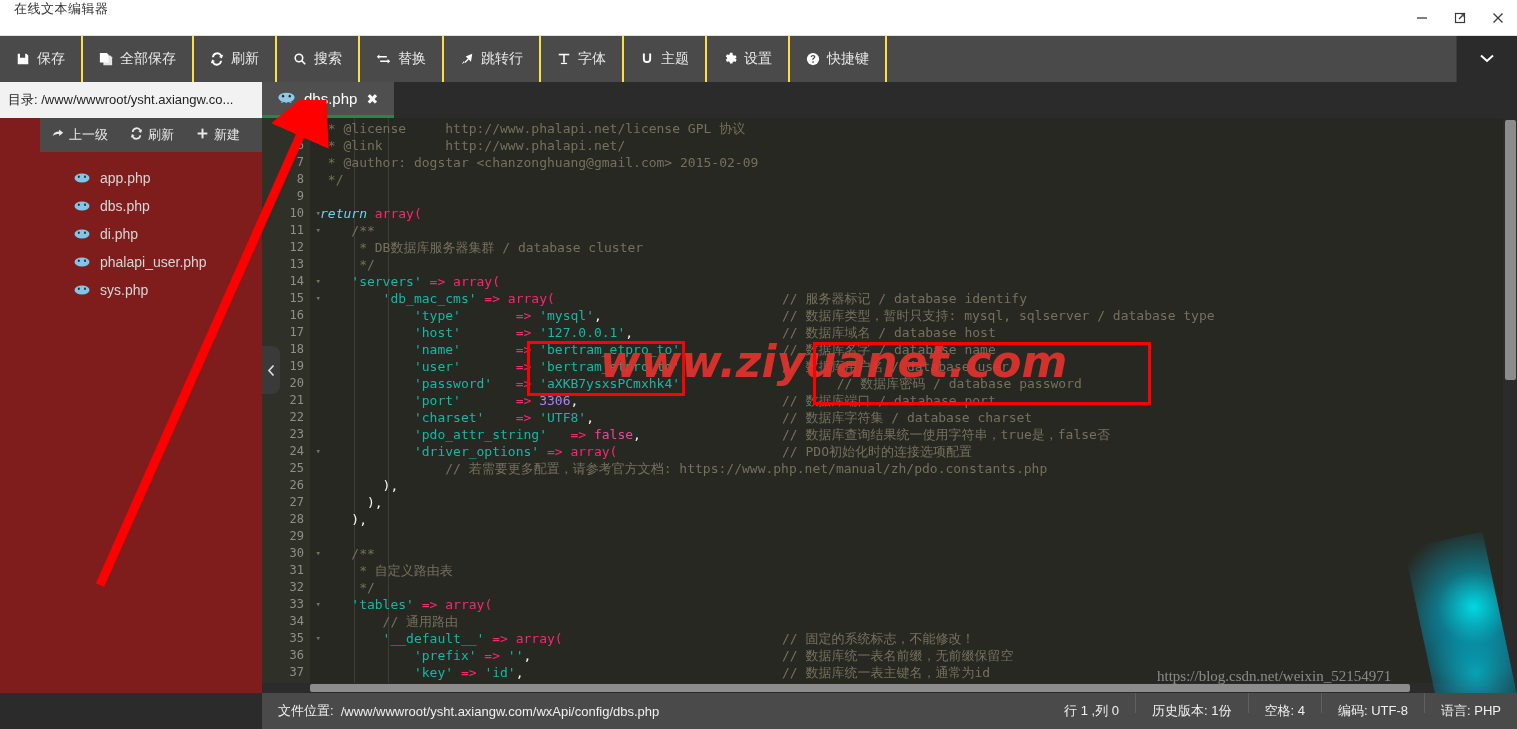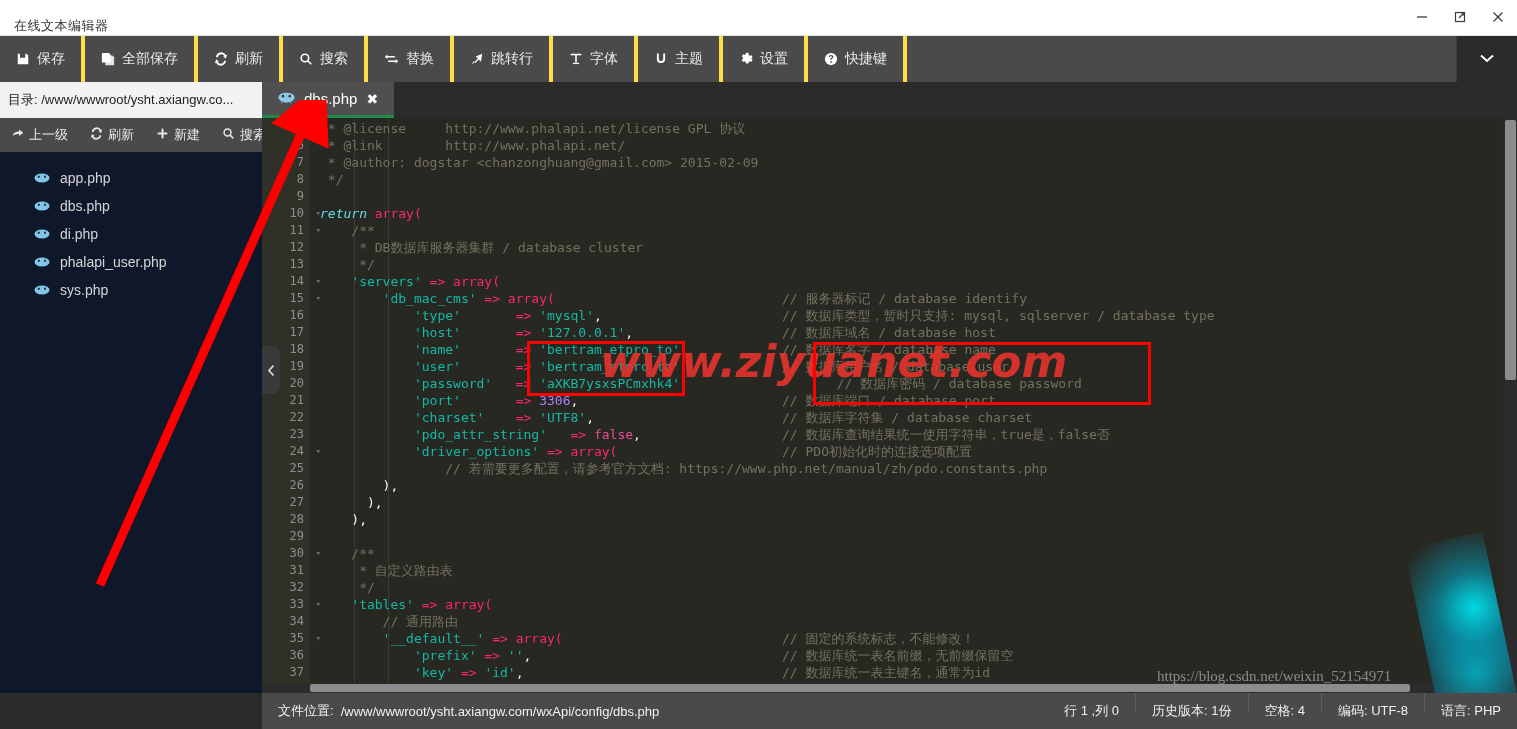--- a/index.html
+++ b/index.html
@@ -9,21 +9,21 @@
     font-family: "Liberation Sans", "DejaVu Sans", sans-serif;
     background: #2b2b2b;
   }
   #app { position: relative; width: 1517px; height: 729px; }
 
   
   .titlebar {
     position: absolute; top: 0; left: 0; width: 1517px; height: 36px;
     background: #ffffff;
     border-bottom: 1px solid #e2e2e2;
-    display: flex; align-items: flex-end;
+    display: flex; align-items: flex-start;
   }
   .titlebar .app-title {
     font-size: 13px; color: #333; margin-left: 14px; letter-spacing: .5px;
   }
   .win-ctrls { margin-left: auto; display: flex; height: 36px; }
   .win-btn {
     width: 38px; height: 36px; display: flex; align-items: center; justify-content: center;
     color: #3a3a3a;
   }
   .win-btn svg { display: block; }
@@ -31,21 +31,21 @@
   
   .toolbar {
     position: absolute; top: 36px; left: 0; width: 1517px; height: 46px;
     background: #4a4a4a;
     display: flex; align-items: stretch;
   }
   .tb-item {
     display: flex; align-items: center; gap: 7px;
     padding: 0 16px;
     color: #e9e9e9; font-size: 14px;
-    border-right: 4px solid #fde047;
+    border-right: 2px solid #fde047;
     white-space: nowrap;
   }
   .tb-item .ic { display: flex; align-items: center; color: #fff; }
   .tb-spacer { flex: 1; border-right: 1px solid #3b3b3b; }
   .tb-caret {
     width: 60px; background: #2b2b2b;
     display: flex; align-items: center; justify-content: center; color: #fff;
   }
 
   
@@ -68,21 +68,22 @@
     padding: 0 16px; background: #4f4f4f; color: #fff; font-size: 15px;
     border-bottom: 3px solid #1f8a4c;
     position: relative;
   }
   .tab .elephant { font-size: 13px; color: #7fc6e8; line-height: 1; }
   .tab .close { font-size: 14px; color: #fff; font-weight: bold; }
 
   
   .filepanel {
     position: absolute; left: 0; top: 118px; width: 262px; height: 575px;
-    background: #0f172a;
+    background: #7f1d1d;
+    padding-left: 40px;
   }
   .fp-toolbar {
     height: 34px; background: #4a4a4a; display: flex; align-items: stretch;
     color: #e9e9e9; font-size: 13px;
   }
   .fp-btn {
     display: flex; align-items: center; gap: 5px; padding: 0 11px;
     white-space: nowrap;
   }
   .fp-list { padding-top: 12px; }

